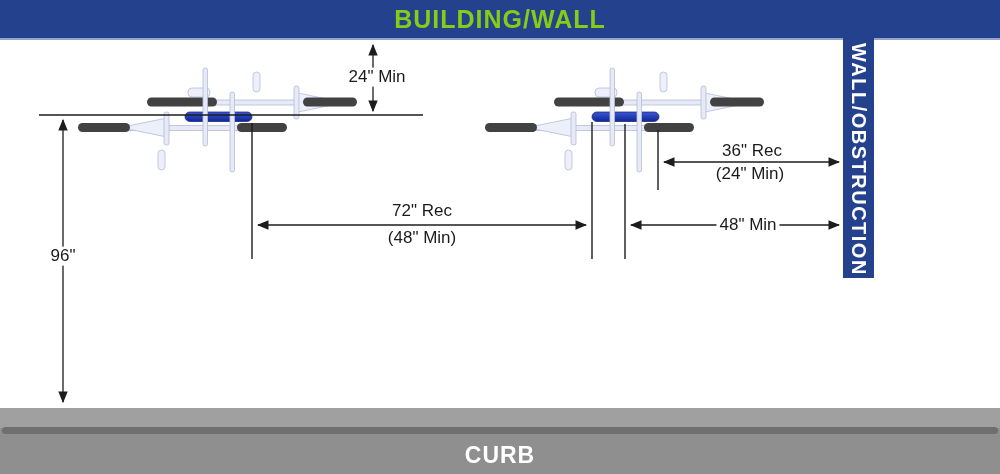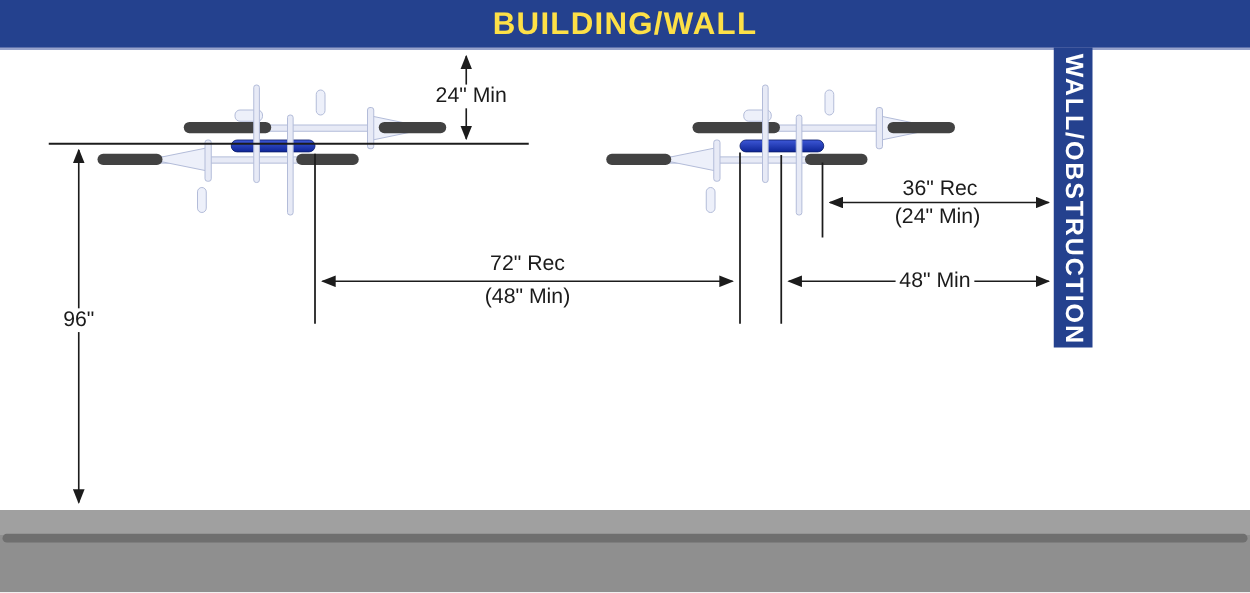--- a/index.html
+++ b/index.html
@@ -2,21 +2,21 @@
 <html><head>
 <meta charset="utf-8">
 <style>
   html,body{margin:0;padding:0;background:#ffffff;}
   #canvas{position:relative;width:1000px;height:474px;background:#ffffff;overflow:hidden;
           font-family:"Liberation Sans", sans-serif;}
 
   
   .banner-top{position:absolute;left:0;top:0;width:1000px;height:38px;background:#24418E;
               border-bottom:2px solid #97A2CB;display:flex;align-items:center;justify-content:center;}
-  .banner-top span{color:#fde047;font-weight:bold;font-size:25px;letter-spacing:1px;}
+  .banner-top span{color:#84cc16;font-weight:bold;font-size:25px;letter-spacing:1px;}
   .banner-right{position:absolute;left:843px;top:38px;width:31px;height:240px;background:#24418E;
                 display:flex;align-items:flex-start;justify-content:center;}
   .banner-right span{writing-mode:vertical-rl;color:#fff;font-weight:bold;font-size:20px;
                      letter-spacing:1.5px;margin-top:5px;}
 
   
   .curb{position:absolute;left:0;top:408px;width:1000px;height:66px;background:#8F8F8F;}
   .curb-strip{position:absolute;left:0;top:0;width:1000px;height:20px;background:#A0A0A0;}
   .curb-lip{position:absolute;left:2px;top:19px;width:996px;height:7px;background:#6F6F6F;border-radius:4px;}
   .curb-label{position:absolute;left:0;top:28px;width:1000px;height:38px;display:flex;
@@ -39,20 +39,21 @@
     <span>BUILDING/WALL</span>
   </div>
 
   <div class="banner-right">
     <span>WALL/OBSTRUCTION</span>
   </div>
 
   <div class="curb">
     <div class="curb-strip"></div>
     <div class="curb-lip"></div>
+    <div class="curb-label">CURB</div>
   </div>
 
   <svg class="overlay" width="1000" height="474" viewBox="0 0 1000 474">
     <defs>
       <marker id="ah" viewBox="0 0 10 8" markerWidth="9" markerHeight="7.2" refX="9" refY="4" orient="auto-start-reverse">
         <path d="M0,0 L10,4 L0,8 z" fill="#1C1C1C"></path>
       </marker>
       <linearGradient id="bluegrad" x1="0" y1="0" x2="0" y2="1">
         <stop offset="0" stop-color="#3D57D6"></stop>
         <stop offset="1" stop-color="#0E2596"></stop>

